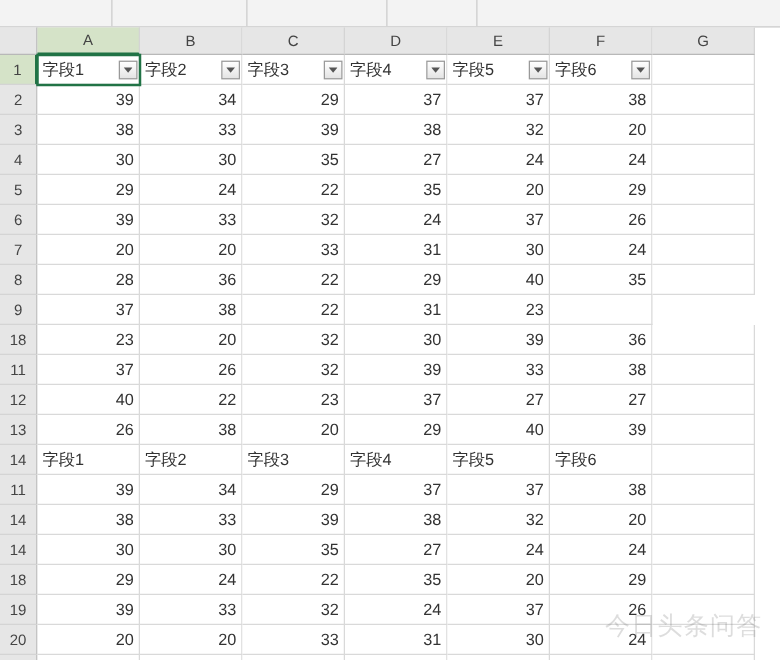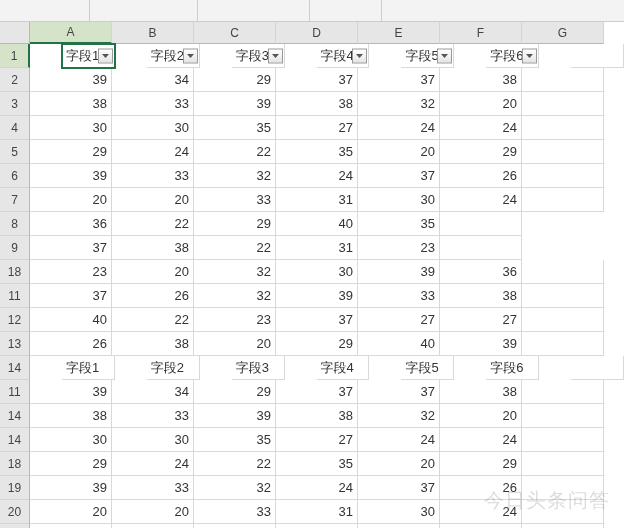--- a/index.html
+++ b/index.html
@@ -81,21 +81,21 @@
       border-bottom: 1px solid #d9d9d9;
       display: flex;
       align-items: center;
       padding: 0 4px;
       font-size: 13px;
       color: #333;
       background: #fff;
       position: relative;
     }
     .cell.num { justify-content: flex-end; }
-    .cell.txt { justify-content: flex-start; margin-left: 32px; }
+    .cell.txt { justify-content: flex-start; }
     .cell.selected {
       outline: 2px solid #217346;
       outline-offset: -1px;
       z-index: 2;
     }
     .filter-btn {
       position: absolute;
       right: 1px;
       top: 50%;
       transform: translateY(-50%);
@@ -323,20 +323,23 @@
         <div class="cell cw-E num">
           <span>30</span>
         </div>
         <div class="cell cw-F num">
           <span>24</span>
         </div>
         <div class="cell cw-G num"></div>
       </div>
       <div class="row">
         <div class="row-hdr">8</div>
+        <div class="cell cw-A num">
+          <span>28</span>
+        </div>
         <div class="cell cw-B num">
           <span>36</span>
         </div>
         <div class="cell cw-C num">
           <span>22</span>
         </div>
         <div class="cell cw-D num">
           <span>29</span>
         </div>
         <div class="cell cw-E num">

